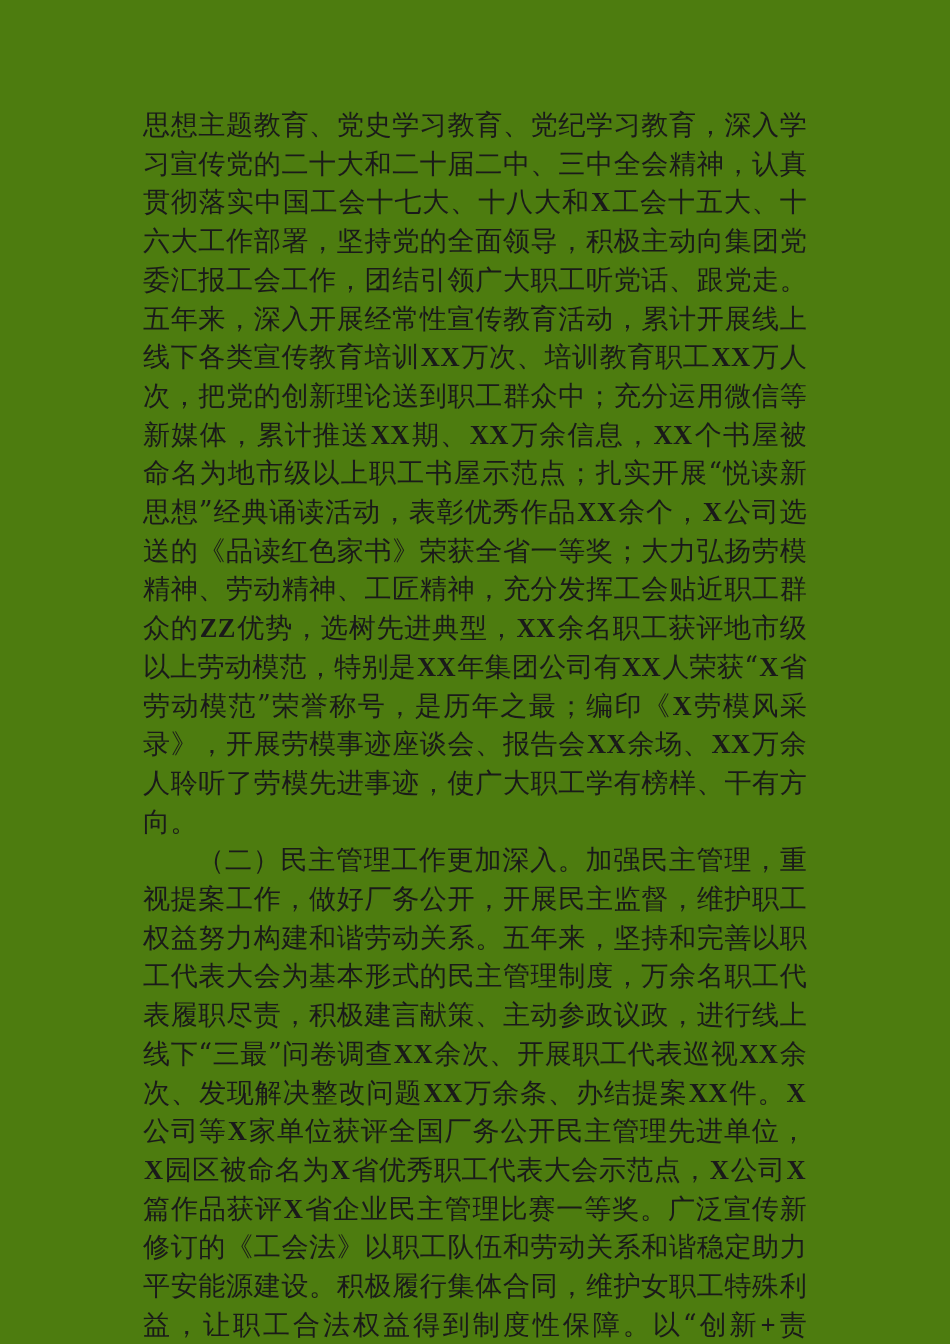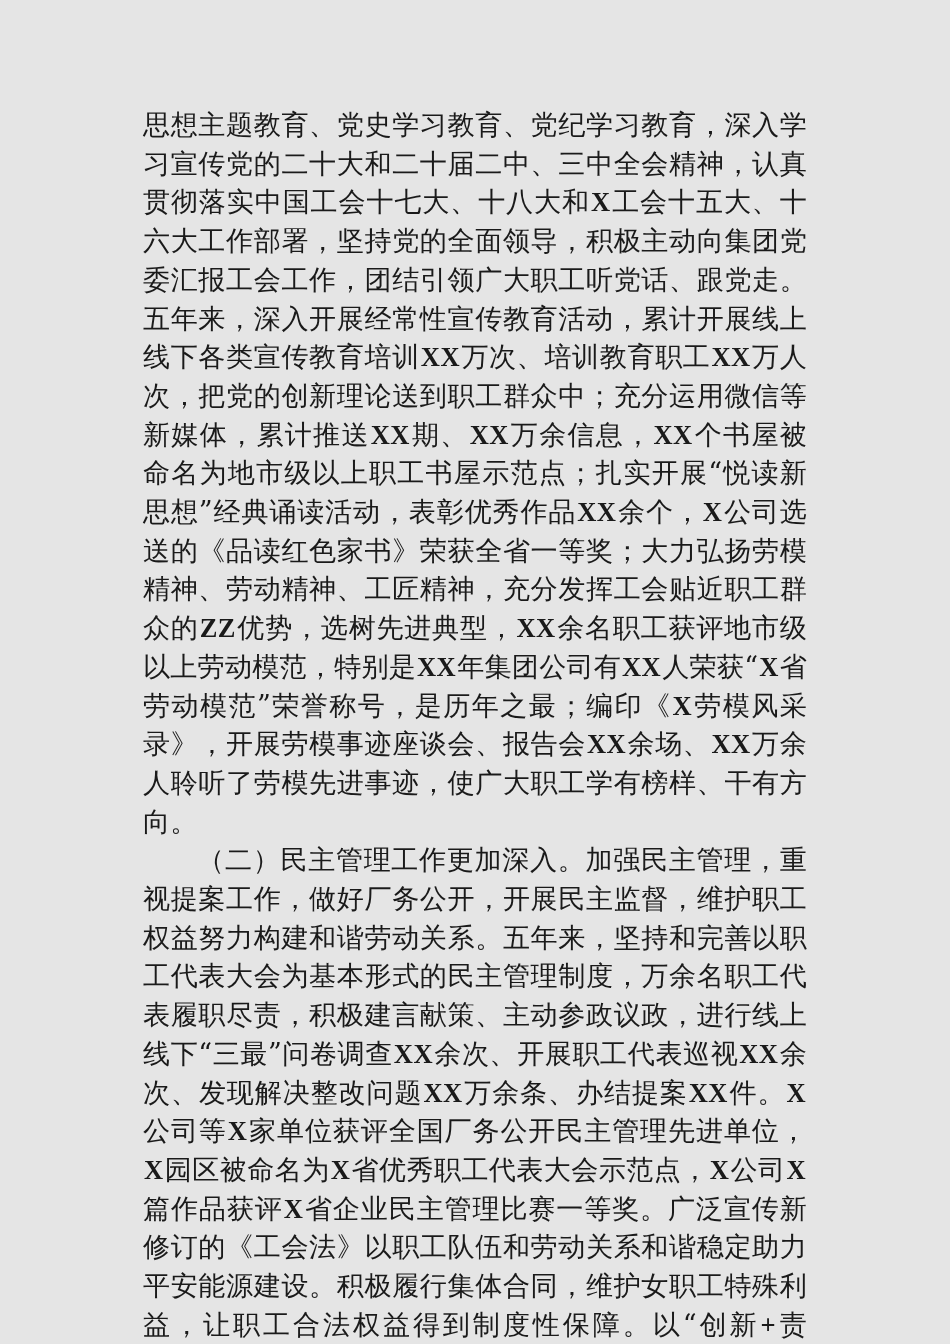--- a/index.html
+++ b/index.html
@@ -8,21 +8,21 @@
     padding: 0;
     background: #ffffff;
   }
   body {
     font-family: "DejaVu Serif", "Liberation Serif", serif;
   }
   #page {
     position: relative;
     width: 950px;
     height: 1344px;
-    background: #e5e5e5;
+    background: #4d7c0f;
     overflow: hidden;
     box-sizing: border-box;
   }
   #doc-body {
     position: absolute;
     left: 143px;
     top: 106px;
     width: 664px;
   }
   .para {

